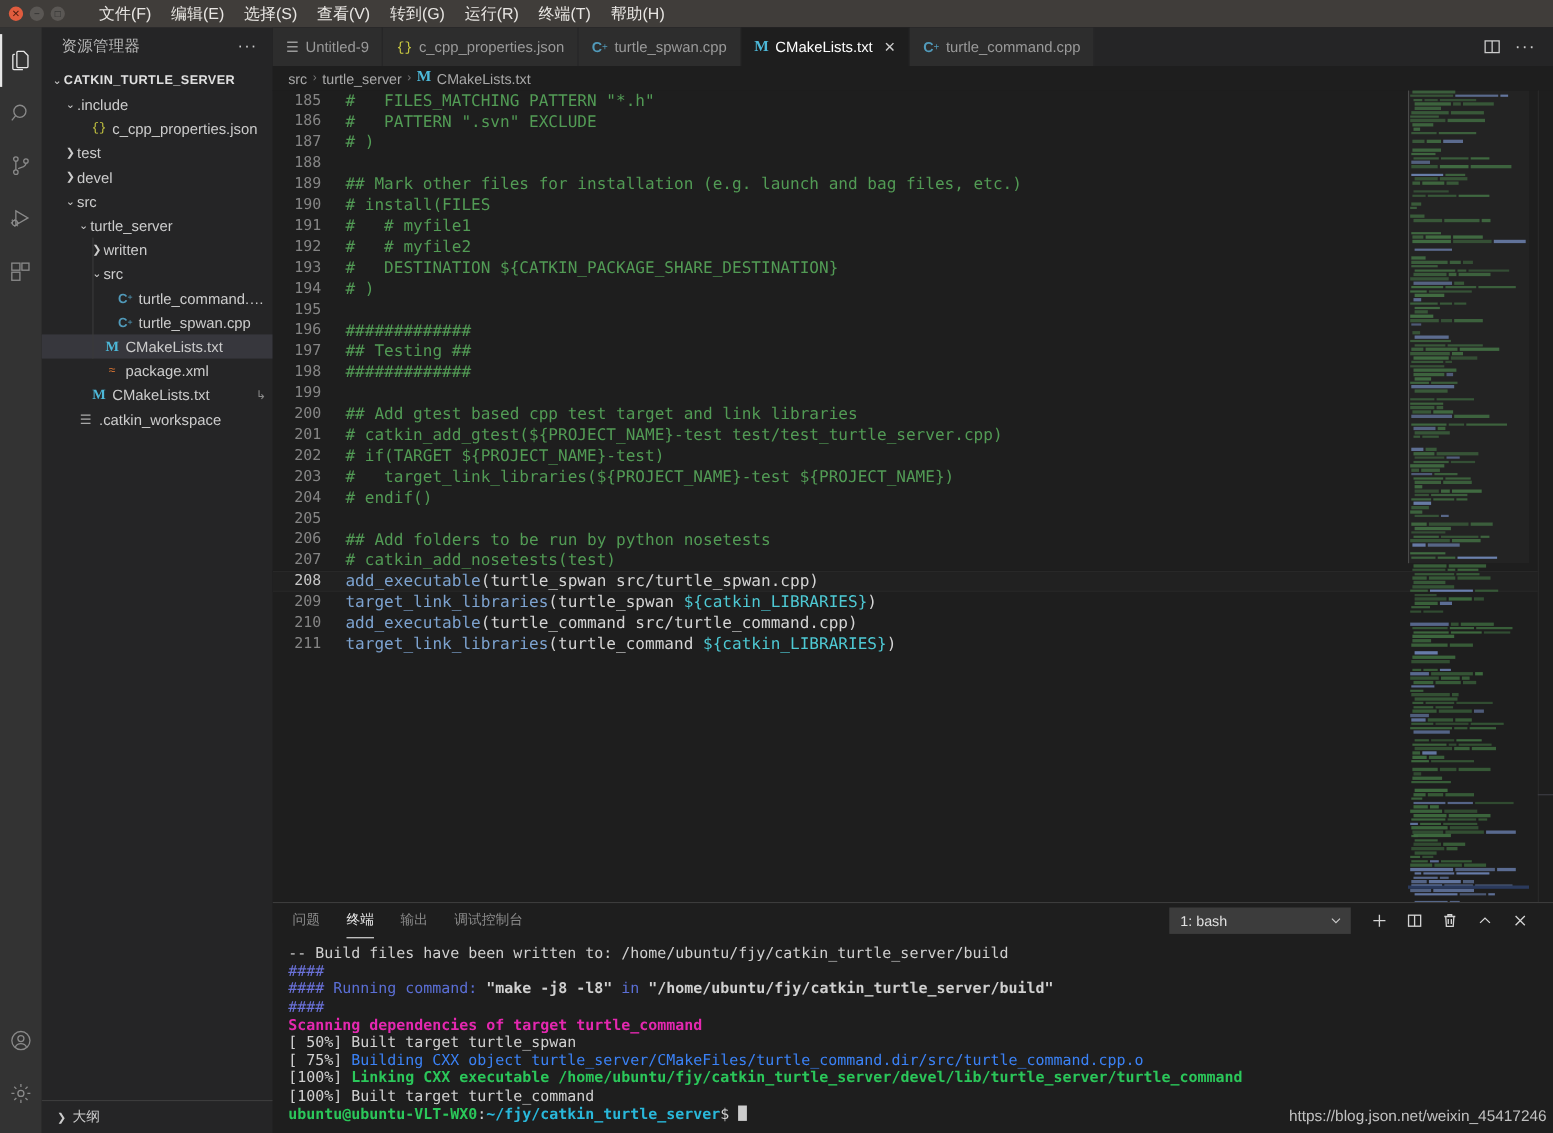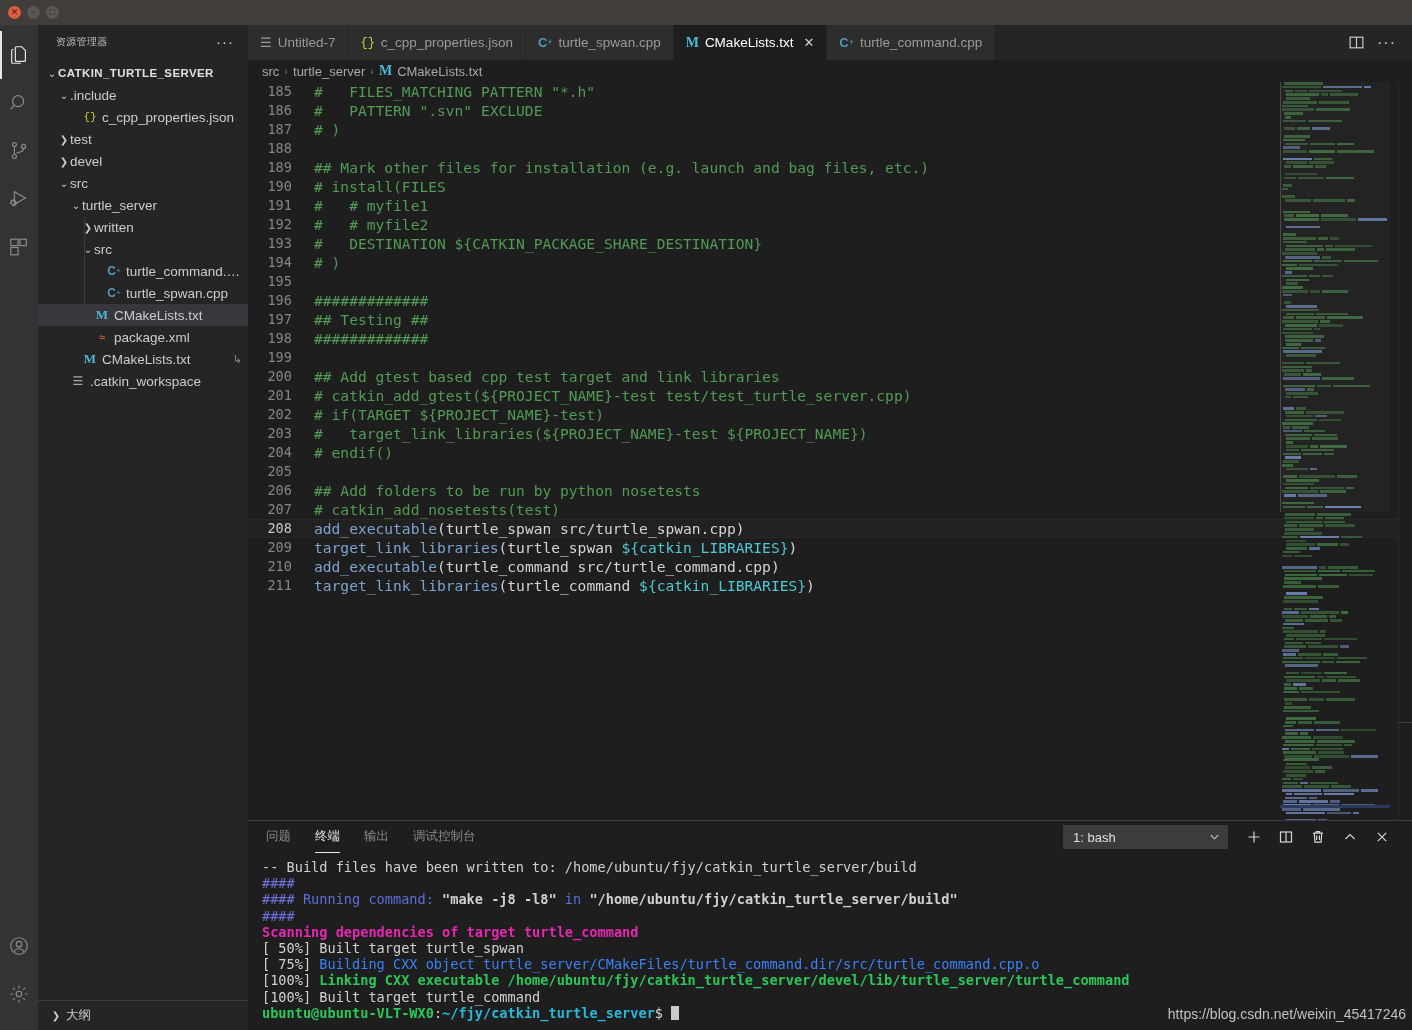--- a/index.html
+++ b/index.html
@@ -40,21 +40,21 @@
 
   
   .sidebar {
     position:absolute; left:38px; top:25px; width:210px; height:1005px;
     background:#252526;
   }
   .sb-header {
     height:33px; display:flex; align-items:center; justify-content:space-between;
     padding:0 14px 0 18px;
   }
-  .sb-title { color:#bbbbbb; font-size:10px; letter-spacing:.3px; }
+  .sb-title { color:#bbbbbb; font-size:14px; letter-spacing:.3px; }
   .sb-dots { color:#cccccc; font-size:15px; letter-spacing:1px; line-height:8px; }
   .tree { padding-top:4px; font-size:13.5px; color:#cccccc; }
   .trow {
     height:22px; display:flex; align-items:center; white-space:nowrap;
     position:relative; padding-right:6px;
   }
   .trow.selected { background:#37373d; }
   .twist { width:12px; display:inline-block; text-align:center; color:#cccccc;
            font-size:10px; flex:0 0 12px; }
   .tlabel { overflow:hidden; text-overflow:ellipsis; }
@@ -170,20 +170,30 @@
 <body>
 
 <div class="app">
 
   <div class="titlebar">
     <div class="wbtns">
       <div class="wbtn close">✕</div>
       <div class="wbtn min">−</div>
       <div class="wbtn max">□</div>
     </div>
+    <div class="menubar">
+      <div class="menuitem">文件(F)</div>
+      <div class="menuitem">编辑(E)</div>
+      <div class="menuitem">选择(S)</div>
+      <div class="menuitem">查看(V)</div>
+      <div class="menuitem">转到(G)</div>
+      <div class="menuitem">运行(R)</div>
+      <div class="menuitem">终端(T)</div>
+      <div class="menuitem">帮助(H)</div>
+    </div>
   </div>
 
   <div class="activitybar">
     <div class="act-top">
       <div class="act-item active">
         <span>
           <svg width="22" height="22" viewBox="0 0 24 24" fill="none" stroke="#e7e7e7" stroke-width="1.3">
             <path d="M9 3h6l4 4v11a1 1 0 0 1-1 1H9a1 1 0 0 1-1-1V4a1 1 0 0 1 1-1z"></path>
             <path d="M6 6H5a1 1 0 0 0-1 1v13a1 1 0 0 0 1 1h9"></path>
           </svg>
@@ -327,21 +337,21 @@
       <span class="twist">❯</span>
       <span class="ol-label">大纲</span>
     </div>
   </div>
 
   <div class="editor-area">
 
     <div class="tabsbar" id="tabsbar">
         <div class="tab">
           <span class="ticon untitled">☰</span>
-          <span>Untitled-7</span>
+          <span>Untitled-9</span>
         </div>
         <div class="tab">
           <span class="ticon json">{}</span>
           <span>c_cpp_properties.json</span>
         </div>
         <div class="tab">
           <span class="ticon cpp"><span style="font-weight:bold">C</span><span style="font-size:9px;vertical-align:2px">+</span></span>
           <span>turtle_spwan.cpp</span>
         </div>
         <div class="tab active">
@@ -627,14 +637,14 @@
             <svg width="16" height="16" viewBox="0 0 16 16" fill="none" stroke="#d4d4d4" stroke-width="1.2">
                 <path d="M3.8 3.8l8.4 8.4M12.2 3.8l-8.4 8.4"></path>
               </svg>
           </div>
         </div>
       </div>
       <div class="terminal" id="terminal-body"><div><span class="t-white">-- Build files have been written to: /home/ubuntu/fjy/catkin_turtle_server/build</span></div><div><span class="t-blue">####</span></div><div><span class="t-blue">#### </span><span class="t-blue2">Running command: </span><span class="t-white t-bold">"make -j8 -l8"</span><span class="t-blue2"> in </span><span class="t-white t-bold">"/home/ubuntu/fjy/catkin_turtle_server/build"</span></div><div><span class="t-blue">####</span></div><div><span class="t-mag">Scanning dependencies of target turtle_command</span></div><div><span class="t-white">[ 50%] Built target turtle_spwan</span></div><div><span class="t-white">[ 75%] </span><span class="t-green2">Building CXX object turtle_server/CMakeFiles/turtle_command.dir/src/turtle_command.cpp.o</span></div><div><span class="t-white">[100%] </span><span class="t-green">Linking CXX executable /home/ubuntu/fjy/catkin_turtle_server/devel/lib/turtle_server/turtle_command</span></div><div><span class="t-white">[100%] Built target turtle_command</span></div><div><span class="t-green">ubuntu@ubuntu-VLT-WX0</span><span class="t-white">:</span><span class="t-cyan">~/fjy/catkin_turtle_server</span><span class="t-white">$ </span><span class="cursor"></span></div></div>
     </div>
   </div>
 
-  <div class="watermark">https://blog.csdn.net/weixin_45417246</div>
+  <div class="watermark">https://blog.json.net/weixin_45417246</div>
 </div>
 
 </body></html>

